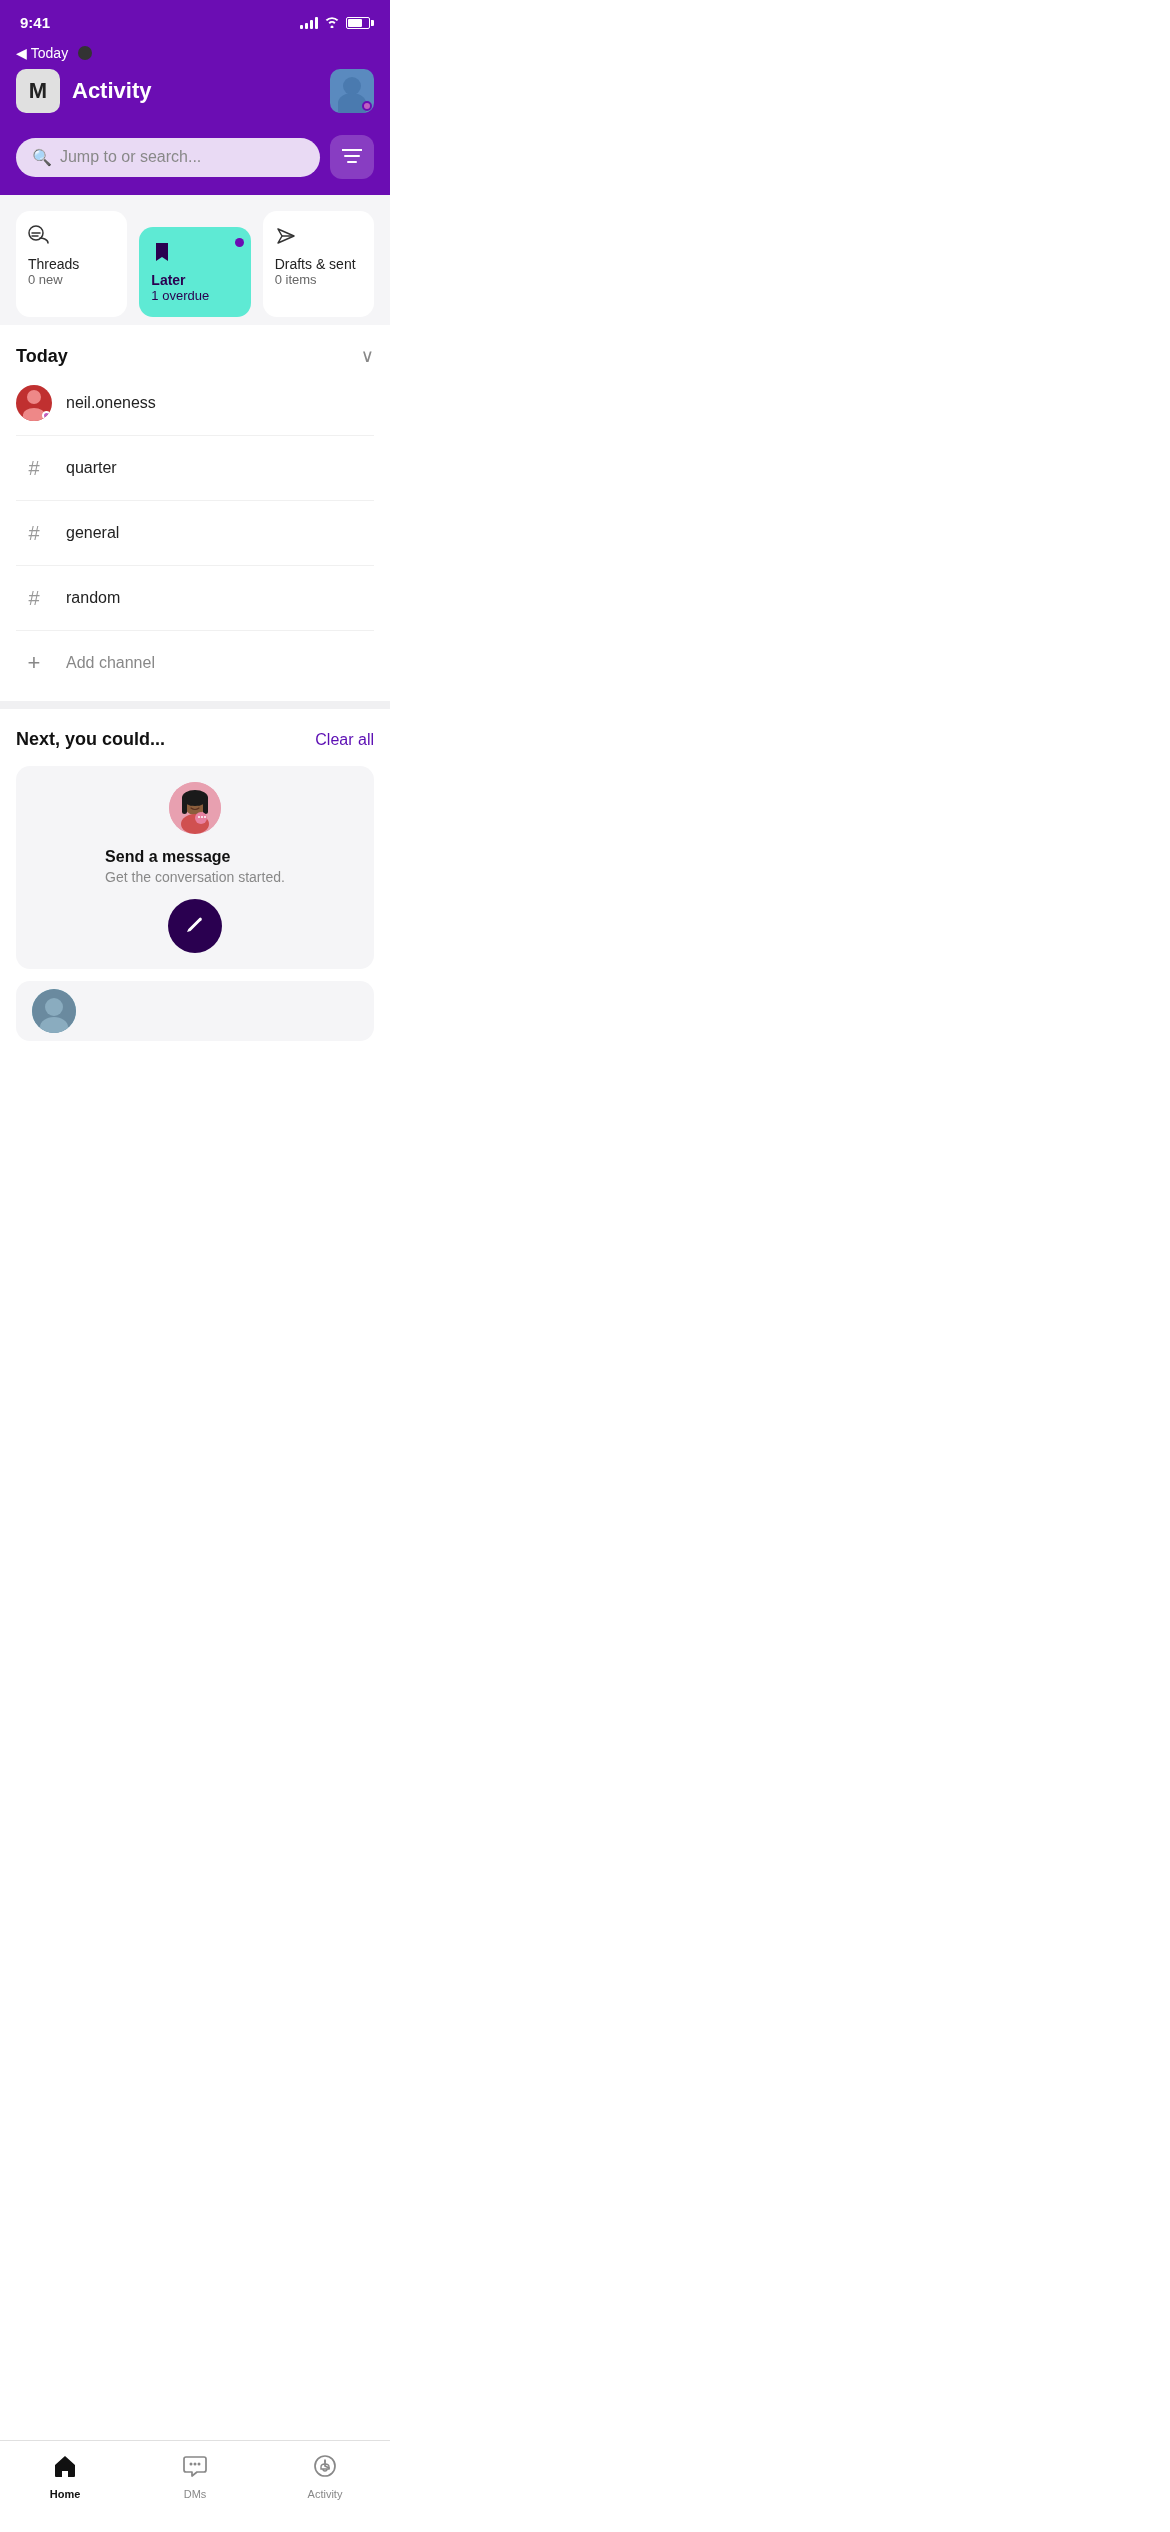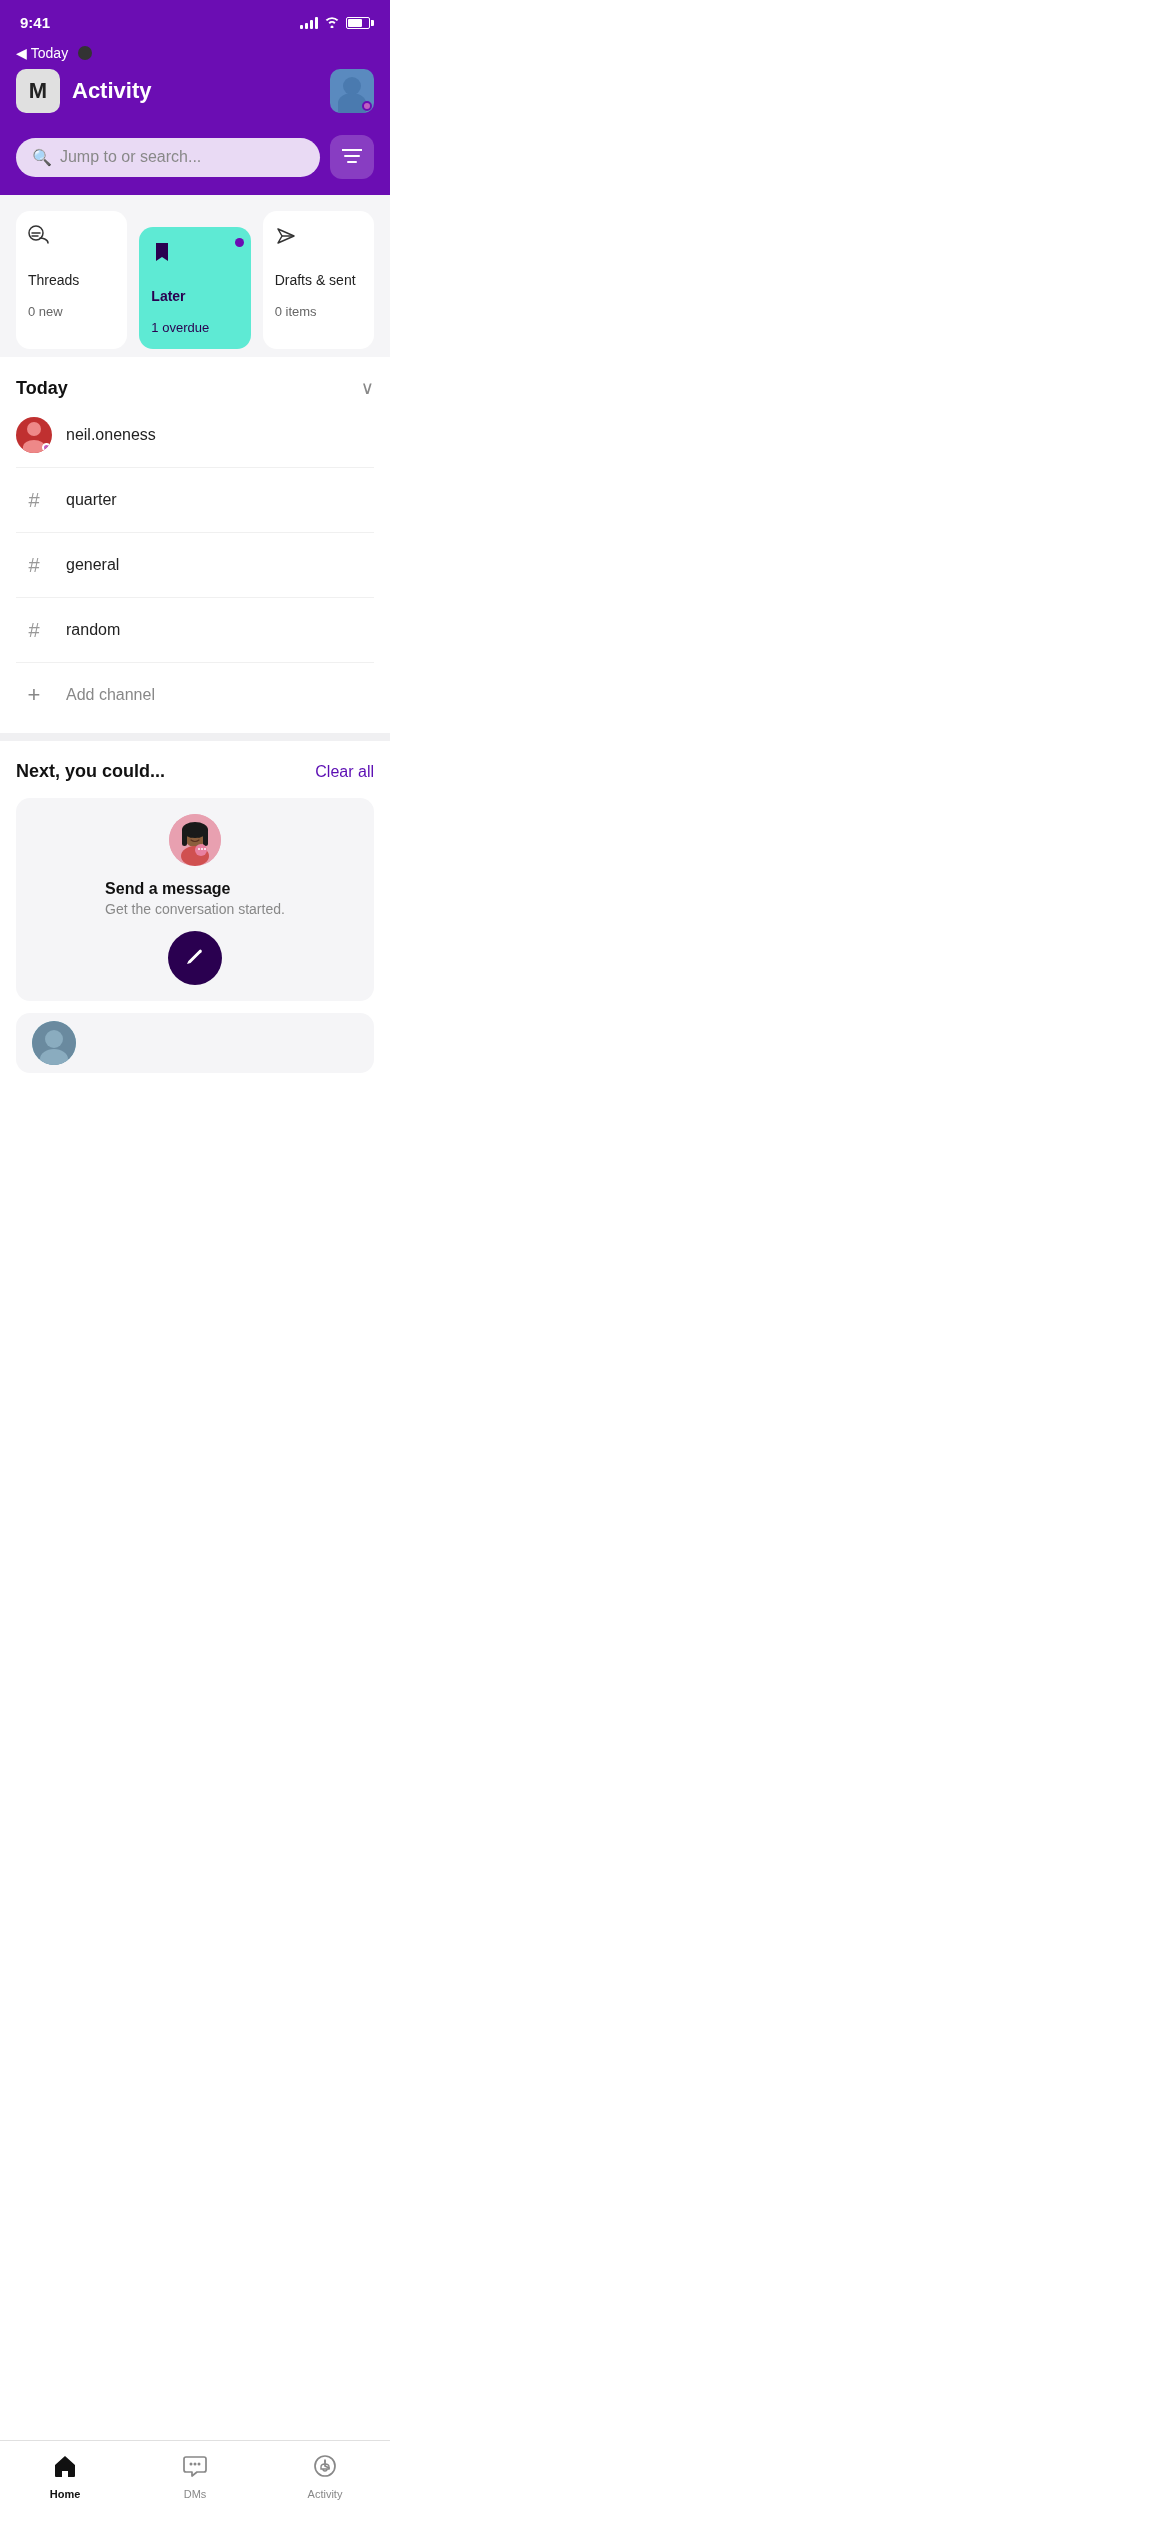--- a/index.html
+++ b/index.html
@@ -189,21 +189,21 @@
       display: flex;
       gap: 12px;
     }
     .quick-card {
       flex: 1;
       background: white;
       border-radius: 14px;
       padding: 14px 12px;
       display: flex;
       flex-direction: column;
-      gap: 16px;
+      gap: 0;
       min-width: 0;
     }
     .quick-card.active {
       background: #5eead4;
       margin-top: 16px;
     }
     .card-icon { font-size: 20px; margin-bottom: 4px; color: #333; position: relative; display: inline-block; }
     .card-label {
       font-size: 14px;
       font-weight: 500;

